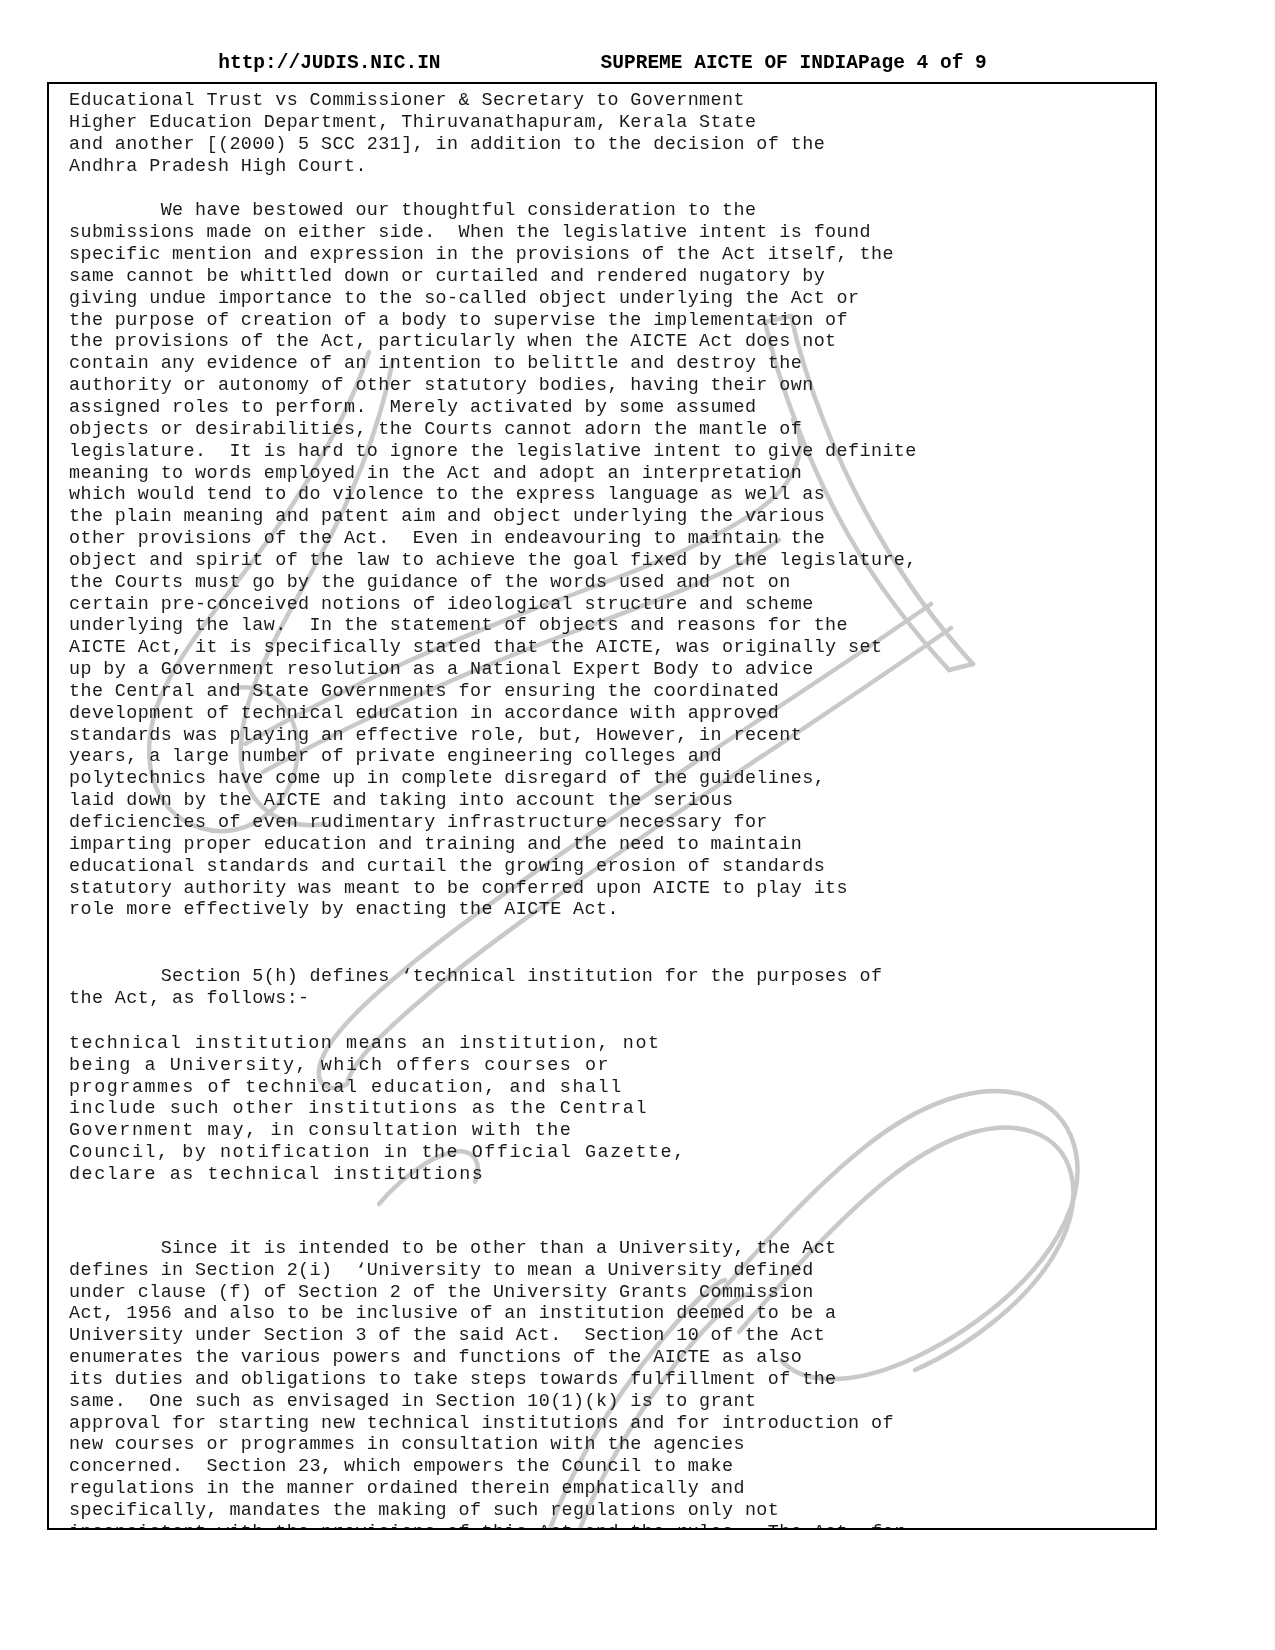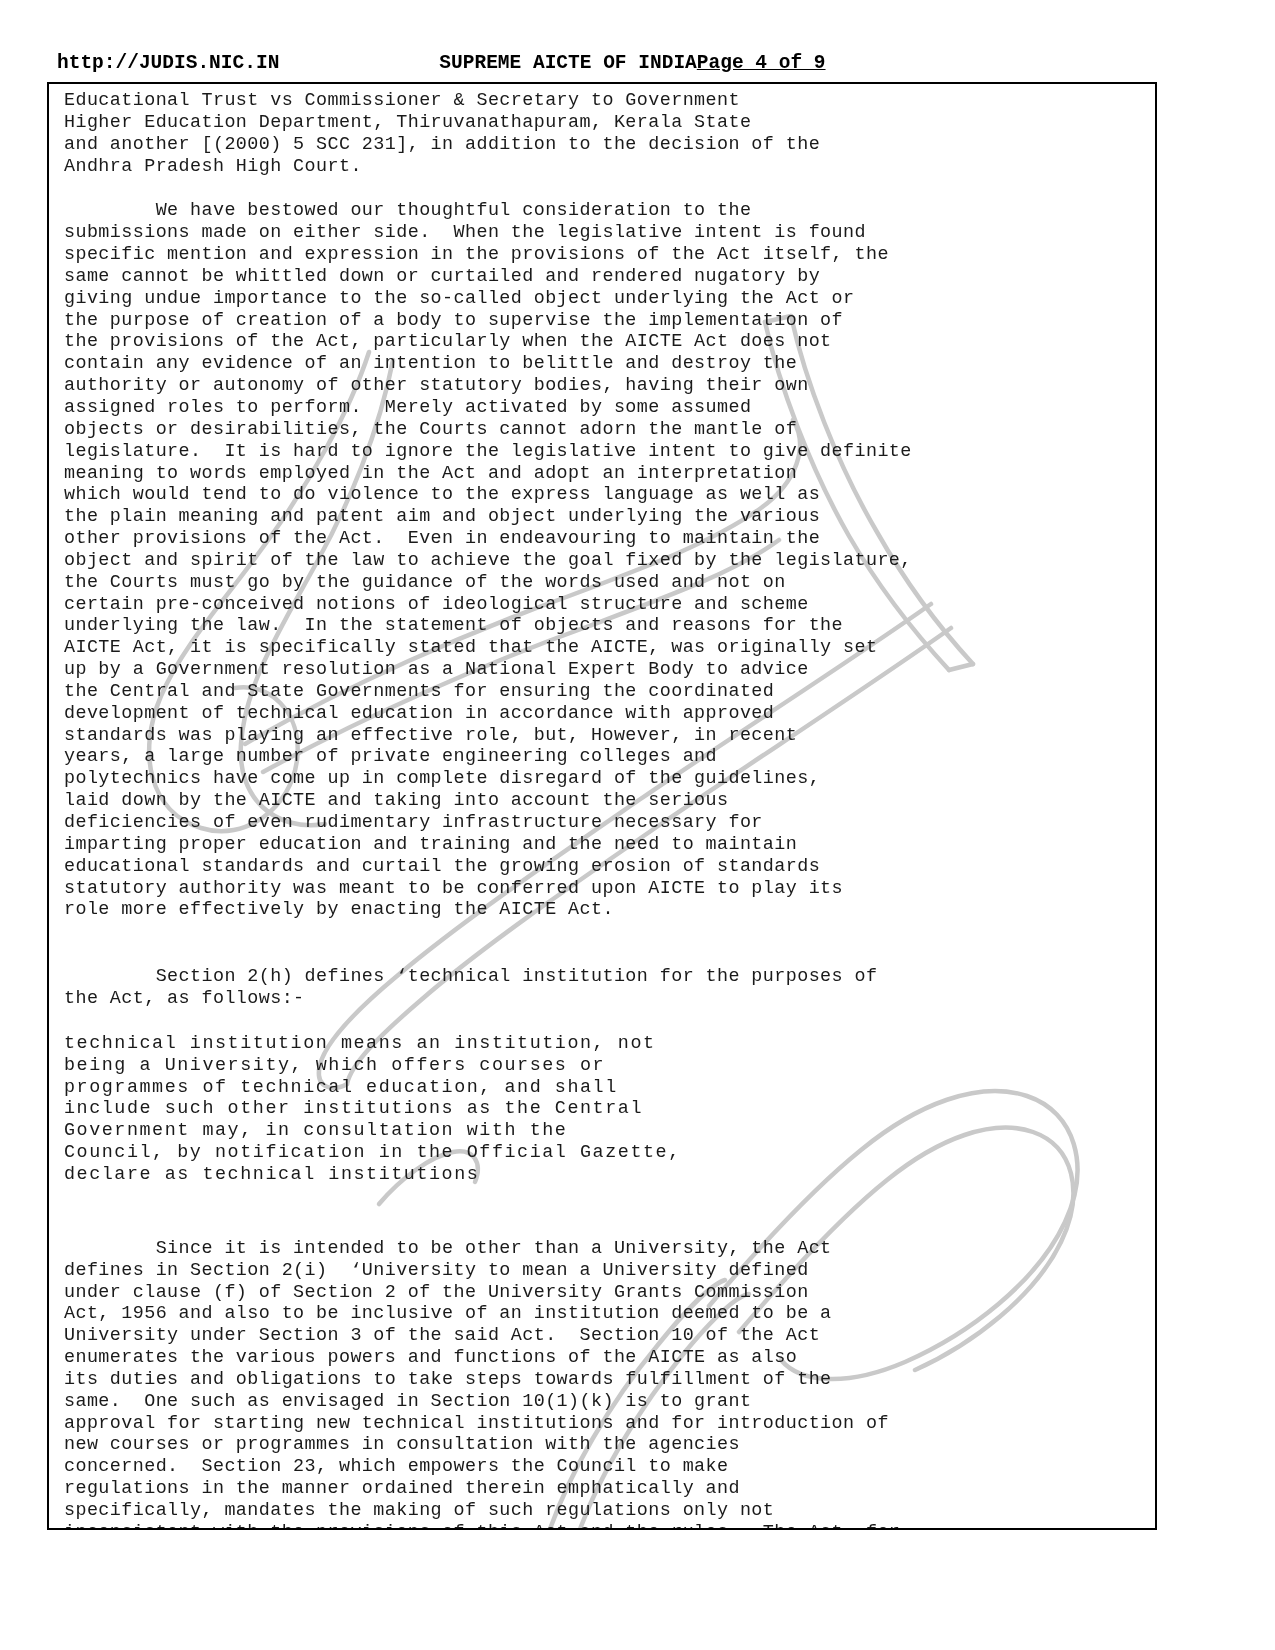--- a/index.html
+++ b/index.html
@@ -25,30 +25,30 @@
 
   
   .doc-header {
     position: absolute;
     top: 50px;
     left: 57px;
     width: 1091px;
     height: 26px;
     display: flex;
     align-items: center;
-    justify-content: flex-start;
+    justify-content: center;
     font-family: "Liberation Mono", "DejaVu Sans Mono", monospace;
     font-weight: bold;
     font-size: 19.5px;
     letter-spacing: 0px;
     white-space: nowrap;
   }
   .doc-header .hdr-left   { flex: 0 0 auto; }
   .doc-header .hdr-center { flex: 0 0 auto; margin-left: 160px; }
-  .doc-header .hdr-right  { flex: 0 0 auto; text-decoration: underline; }
+  .doc-header .hdr-right  { flex: 0 0 auto; }
 
   
   .content-frame {
     position: absolute;
     top: 82px;
     left: 47px;
     width: 1110px;
     height: 1448px;
     border: 2px solid #000000;
     box-sizing: border-box;
@@ -67,23 +67,22 @@
     z-index: 0;
   }
 
   
   .body-text {
     position: absolute;
     z-index: 2;
     top: 0;
     left: 0;
     width: 1110px;
-    padding: 6px 0 0 9px;
+    padding: 6px 0 0 20px;
     box-sizing: border-box;
-    margin-left: 6px;
   }
 
   pre.block {
     margin: 0;
     padding: 0;
     font-family: "Liberation Mono", "DejaVu Sans Mono", monospace;
     font-size: 18.4px;
     line-height: 21.85px;
     letter-spacing: 0.42px;
     color: #1a1a1a;
@@ -186,21 +185,21 @@
 polytechnics have come up in complete disregard of the guidelines,
 laid down by the AICTE and taking into account the serious
 deficiencies of even rudimentary infrastructure necessary for
 imparting proper education and training and the need to maintain
 educational standards and curtail the growing erosion of standards
 statutory authority was meant to be conferred upon AICTE to play its
 role more effectively by enacting the AICTE Act.</pre>
 
       <div class="gap-lg"></div>
 
-      <pre class="block">        Section 2(h) defines ‘technical institution for the purposes of
+      <pre class="block">        Section 5(h) defines ‘technical institution for the purposes of
 the Act, as follows:-</pre>
 
       <div class="gap-md"></div>
 
       <pre class="block spaced">technical institution means an institution, not
 being a University, which offers courses or
 programmes of technical education, and shall
 include such other institutions as the Central
 Government may, in consultation with the
 Council, by notification in the Official Gazette,

